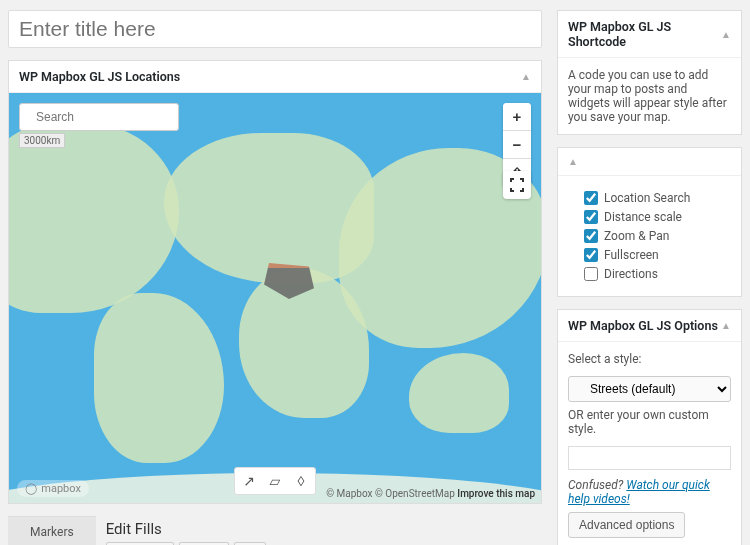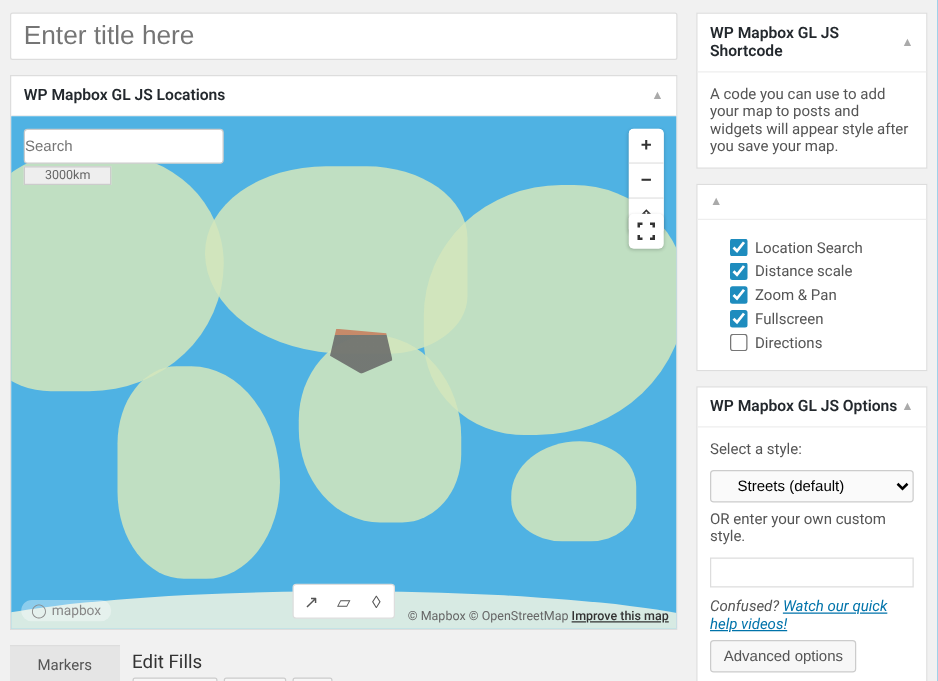--- a/index.html
+++ b/index.html
@@ -50,28 +50,28 @@
     font-size: 10px;
     color: #aaa;
     cursor: pointer;
   }
   .panel-body { padding: 10px; font-size: 12px; color: #555; }
 
   
   .map-wrap { position: relative; height: 410px; background: #4fb2e3; overflow: hidden; }
   .map-search {
     position: absolute; top: 10px; left: 10px;
-    width: 160px; padding: 6px 0;
+    width: 160px; padding: 6px 16px;
     border: 1px solid #ccc; border-radius: 3px;
     background: #fff; font-size: 12px; color: #888;
   }
   .scale-badge {
     position: absolute; top: 40px; left: 10px;
     background: #eee; border: 1px solid #ccc;
-    padding: 1px 16px; font-size: 10px; color: #666;
+    padding: 1px 4px; font-size: 10px; color: #666;
   }
   .zoom-ctrl {
     position: absolute; top: 10px; right: 10px;
     display: flex; flex-direction: column;
     background: #fff; border-radius: 4px;
     box-shadow: 0 1px 3px rgba(0,0,0,.2);
     overflow: hidden;
   }
   .zoom-ctrl button {
     width: 28px; height: 28px;
@@ -102,21 +102,21 @@
   }
   .draw-tools button {
     width: 24px; height: 22px; border: none; background: #fff;
     cursor: pointer; display: flex; align-items: center; justify-content: center;
     font-size: 14px; color: #555;
   }
   .attr {
     position: absolute; bottom: 4px; right: 6px;
     font-size: 10px; color: #666;
   }
-  .attr .improve { color: #333; font-weight: 500; text-decoration: underline; }
+  .attr .improve { color: #333; font-weight: 500; }
 
   
   .land {
     position: absolute; background: #d4e6bc;
     border-radius: 40% 50% 45% 55%;
     opacity: .85;
   }
   .poly {
     position: absolute;
     width: 50px; height: 36px;

